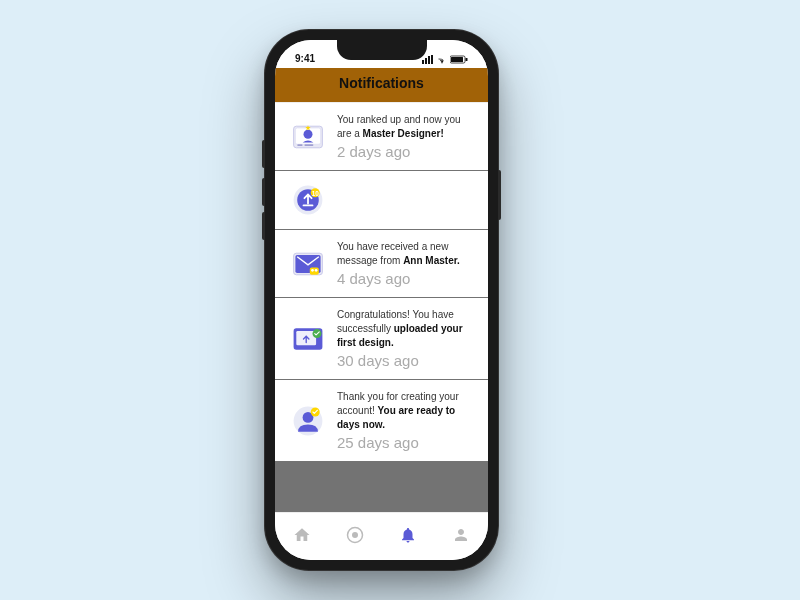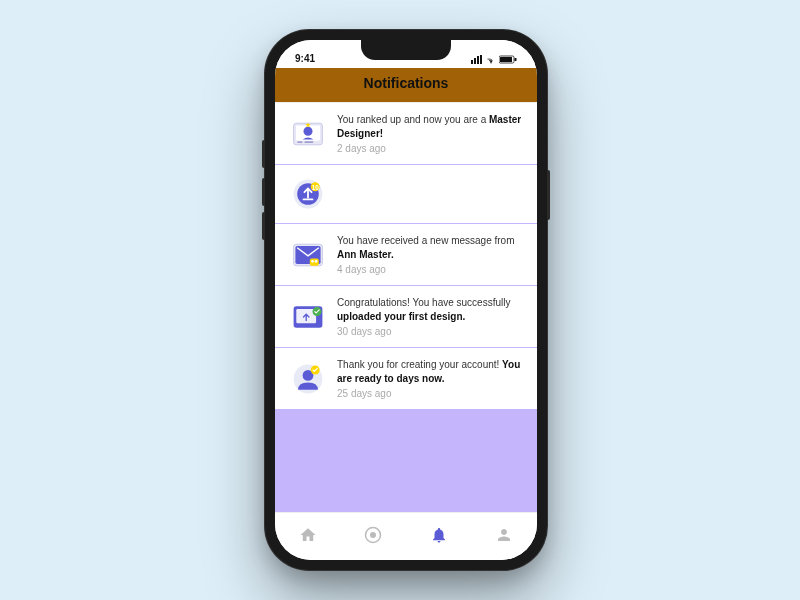--- a/index.html
+++ b/index.html
@@ -15,21 +15,21 @@
       overflow: hidden;
     }
 
     .phone-wrap {
       position: relative;
       width: 270px;
       height: 540px;
     }
 
     .phone-outer {
-      width: 282px;
+      width: 233px;
       height: 540px;
       background: #1a1a1a;
       border-radius: 44px;
       padding: 10px;
       box-shadow:
         0 0 0 1px #333,
         0 30px 60px rgba(0,0,0,0.35),
         0 10px 20px rgba(0,0,0,0.2);
       position: relative;
     }
@@ -119,21 +119,21 @@
     .header-title {
       font-size: 14px;
       font-weight: 600;
       color: #111;
     }
 
     
     .notifications-list {
       flex: 1;
       overflow-y: auto;
-      background: #c4b5fd;
+      background: #737373;
     }
 
     .notif-item {
       background: #fff;
       display: flex;
       align-items: center;
       padding: 10px 14px;
       margin-bottom: 1px;
       gap: 10px;
     }
@@ -161,21 +161,21 @@
       color: #333;
       line-height: 1.4;
     }
 
     .notif-text strong {
       font-weight: 700;
       color: #111;
     }
 
     .notif-time {
-      font-size: 10px;
+      font-size: 15px;
       color: #aaa;
       margin-top: 2px;
     }
 
     
     .bottom-nav {
       height: 48px;
       background: #fff;
       display: flex;
       align-items: center;

